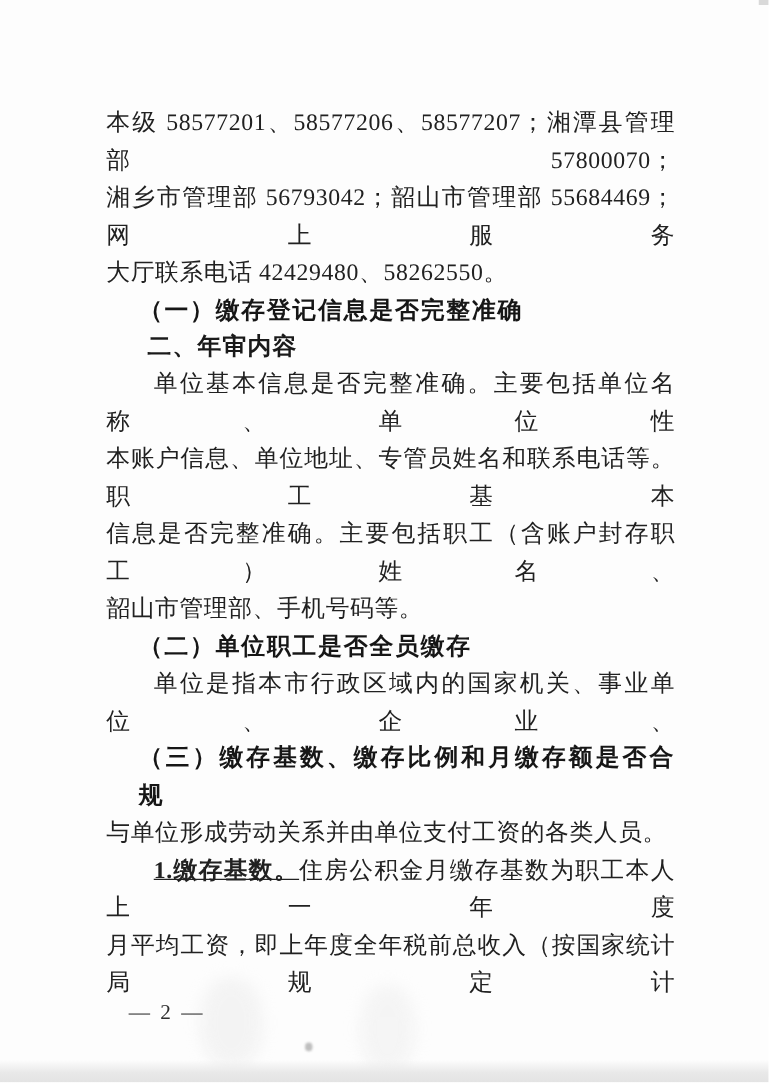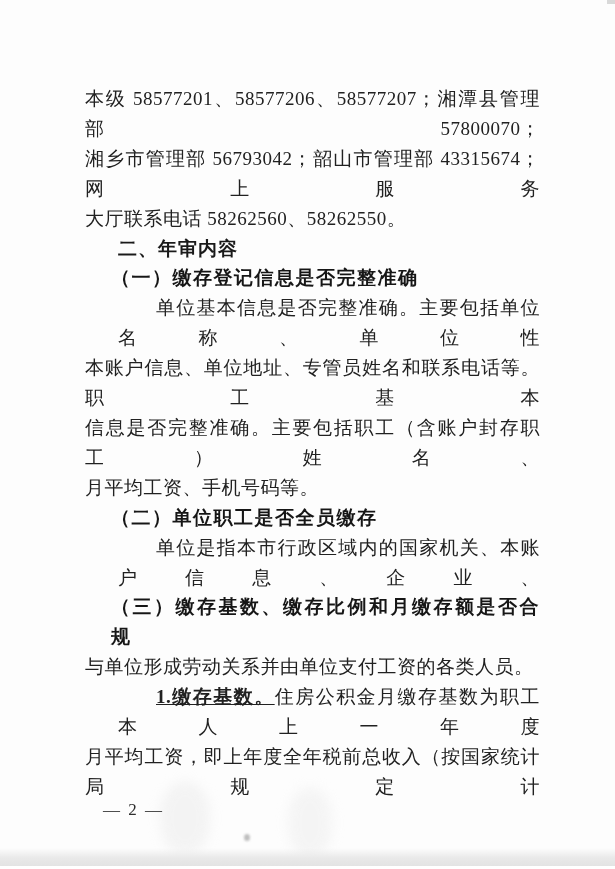--- a/index.html
+++ b/index.html
@@ -30,21 +30,20 @@
     text-align: justify;
     text-align-last: left;
     white-space: normal;
     letter-spacing: 0.5px;
   }
   .line.just {
     text-align-last: justify;
   }
   .line.indent {
     text-indent: 38px;
-    margin-left: 33px;
   }
   .line.heading1 {
     font-family: "Liberation Sans", "DejaVu Sans", sans-serif;
     font-weight: 700;
     padding-left: 33px;
     letter-spacing: 1px;
     color: #1a1a1a;
   }
   .line.heading2 {
     font-weight: 700;
@@ -119,30 +118,30 @@
 </style>
 </head>
 <body>
 
 <div class="page">
 
   <div class="corner-mark"></div>
 
   <div class="doc-text">
       <div class="line body just">本级 58577201、58577206、58577207；湘潭县管理部 57800070；</div>
-      <div class="line body just">湘乡市管理部 56793042；韶山市管理部 43315674；网上服务</div>
-      <div class="line body">大厅联系电话 58262560、58262550。</div>
+      <div class="line body just">湘乡市管理部 56793042；韶山市管理部 55684469；网上服务</div>
+      <div class="line body">大厅联系电话 42429480、58262550。</div>
+      <div class="line heading2">（一）缴存登记信息是否完整准确</div>
       <div class="line heading1">二、年审内容</div>
-      <div class="line heading2">（一）缴存登记信息是否完整准确</div>
       <div class="line body indent just">单位基本信息是否完整准确。主要包括单位名称、单位性</div>
       <div class="line body just">本账户信息、单位地址、专管员姓名和联系电话等。职工基本</div>
       <div class="line body just">信息是否完整准确。主要包括职工（含账户封存职工）姓名、</div>
-      <div class="line body">月平均工资、手机号码等。</div>
+      <div class="line body">韶山市管理部、手机号码等。</div>
       <div class="line heading2">（二）单位职工是否全员缴存</div>
-      <div class="line body indent just">单位是指本市行政区域内的国家机关、本账户信息、企业、</div>
+      <div class="line body indent just">单位是指本市行政区域内的国家机关、事业单位、企业、</div>
       <div class="line heading2">（三）缴存基数、缴存比例和月缴存额是否合规</div>
       <div class="line body">与单位形成劳动关系并由单位支付工资的各类人员。</div>
       <div class="line body indent just"><b>1.缴存基数。</b>住房公积金月缴存基数为职工本人上一年度</div>
       <div class="line body just">月平均工资，即上年度全年税前总收入（按国家统计局规定计</div>
     </div>
 
   <div class="ghost-smudge-1"></div>
   <div class="ghost-smudge-2"></div>
   <div class="scan-dot"></div>
 

